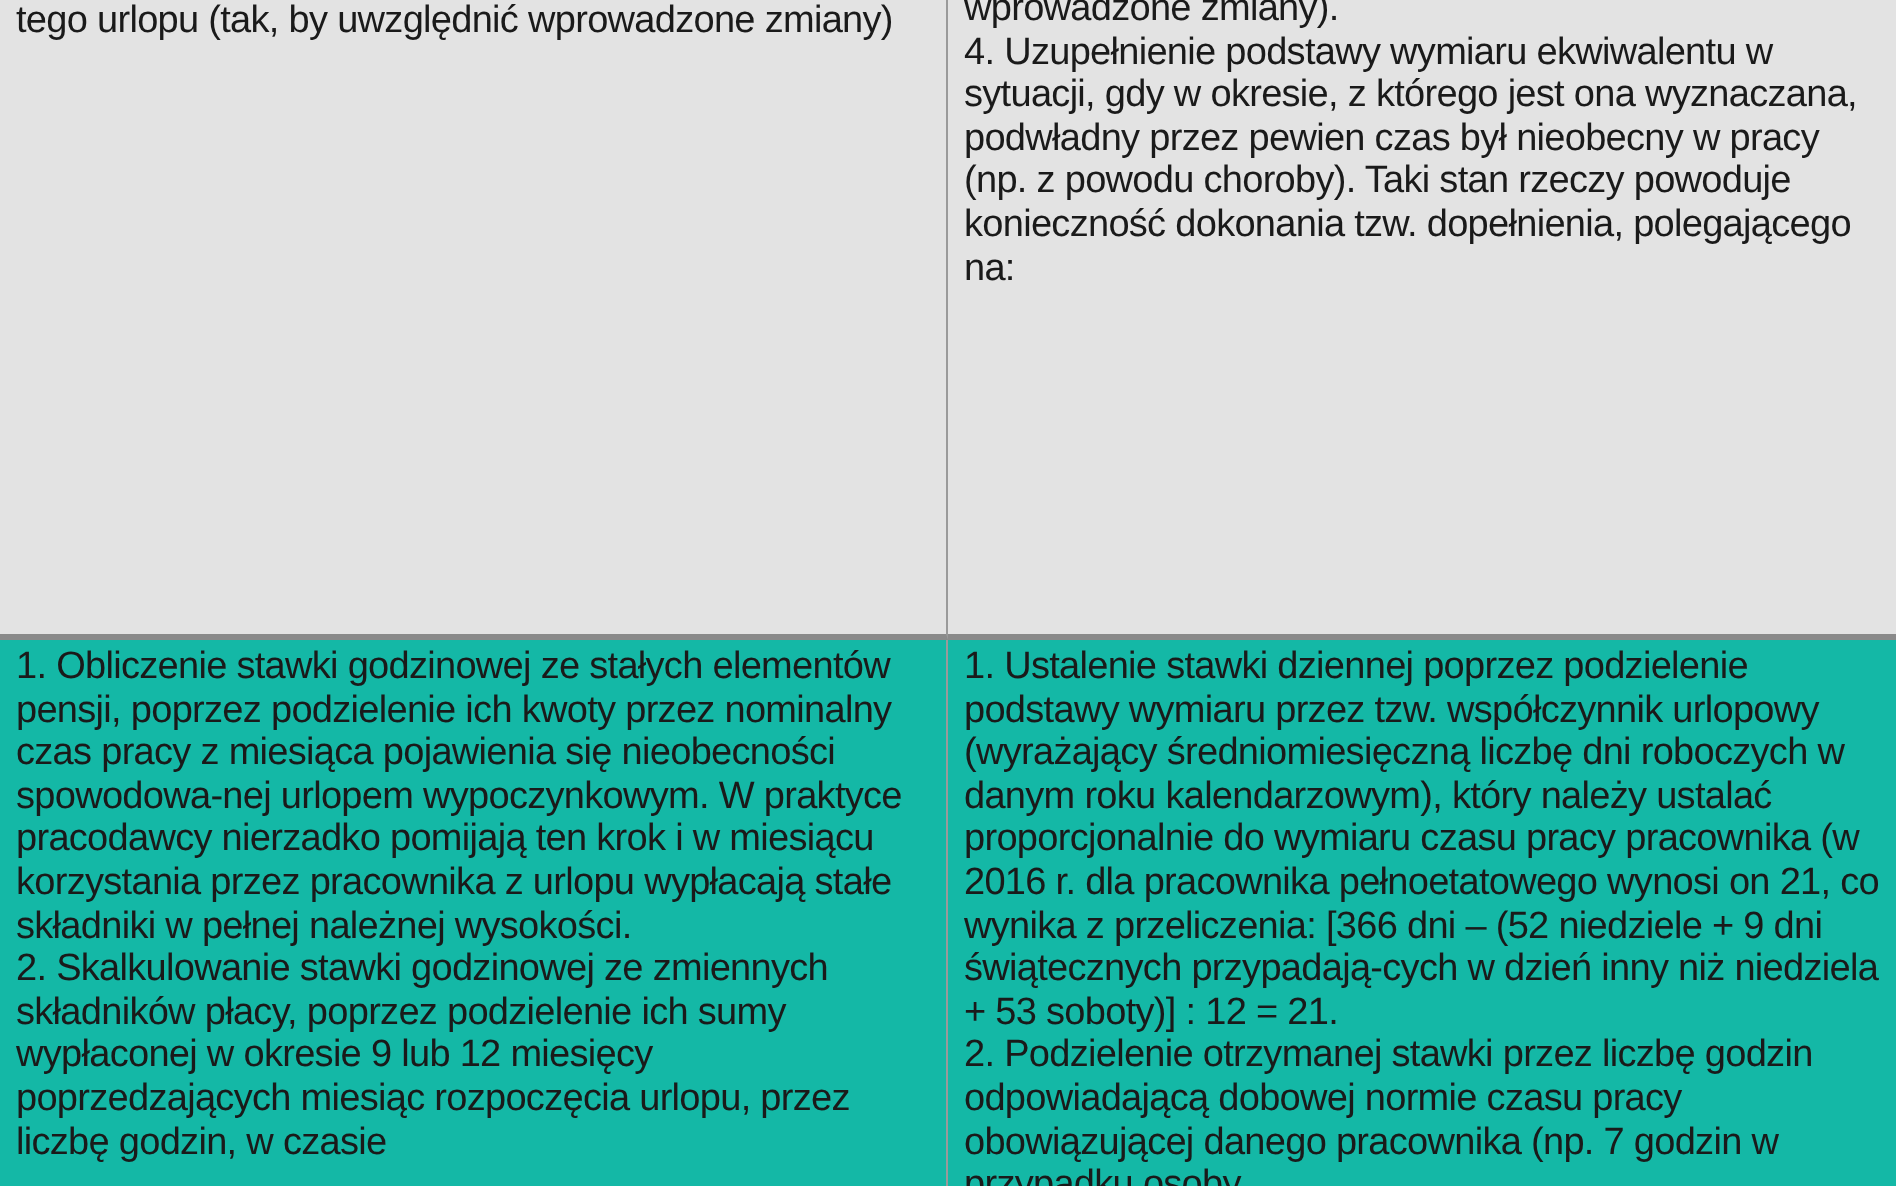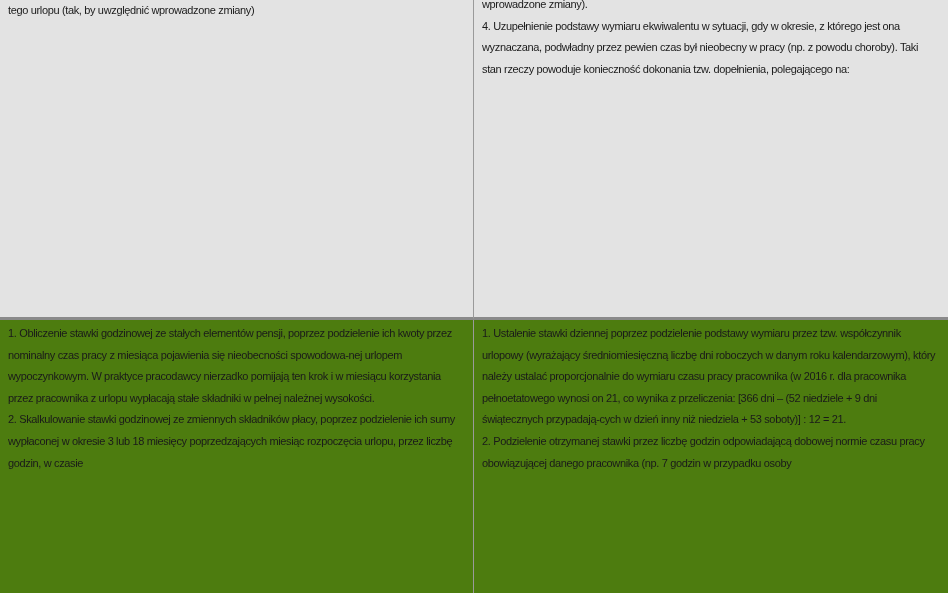--- a/index.html
+++ b/index.html
@@ -12,27 +12,27 @@
   .table {
     position: relative;
     width: 948px; height: 593px;
     display: grid;
     grid-template-columns: 474px 474px;
     grid-template-rows: 320px 273px;
   }
   .cell {
     box-sizing: border-box;
     padding: 2px 8px 0 8px;
-    font-size: 11px;
+    font-size: 19px;
     line-height: 21.6px;
     letter-spacing: -0.35px;
     overflow: hidden;
   }
   .cell.top { background: #e3e3e3; border-bottom: 3px solid #8a8a8a; }
-  .cell.bottom { background: #4d7c0f; padding-top: 3px; }
+  .cell.bottom { background: #14b8a6; padding-top: 3px; }
   .cell.left { border-right: 1px solid #9a9a9a; }
   .cell.top.left { padding-top: 0; }
   .cell.top.right { padding-top: 0; margin-top: -6px; }
   .para { margin: 0; }
   .bullet {
     display: inline-block;
     width: 8px; height: 8px;
     background: #e0304a;
     margin-right: 6px;
     vertical-align: 1px;
@@ -47,21 +47,21 @@
     <p class="para">tego urlopu (tak, by uwzględnić wprowadzone zmiany)</p>
   </div>
 
   <div class="cell top right">
     <p class="para">wprowadzone zmiany).</p>
     <p class="para">4. Uzupełnienie podstawy wymiaru ekwiwalentu w sytuacji, gdy w okresie, z którego jest ona wyznaczana, podwładny przez pewien czas był nieobecny w pracy (np. z powodu choroby). Taki stan rzeczy powoduje konieczność dokonania tzw. dopełnienia, polegającego na:</p>
   </div>
 
   <div class="cell bottom left">
     <p class="para">1. Obliczenie stawki godzinowej ze stałych elementów pensji, poprzez podzielenie ich kwoty przez nominalny czas pracy z miesiąca pojawienia się nieobecności spowodowa-nej urlopem wypoczynkowym. W praktyce pracodawcy nierzadko pomijają ten krok i w miesiącu korzystania przez pracownika z urlopu wypłacają stałe składniki w pełnej należnej wysokości.</p>
-    <p class="para">2. Skalkulowanie stawki godzinowej ze zmiennych składników płacy, poprzez podzielenie ich sumy wypłaconej w okresie 3 lub 18 miesięcy poprzedzających miesiąc rozpoczęcia urlopu, przez liczbę godzin, w czasie</p>
+    <p class="para">2. Skalkulowanie stawki godzinowej ze zmiennych składników płacy, poprzez podzielenie ich sumy wypłaconej w okresie 9 lub 12 miesięcy poprzedzających miesiąc rozpoczęcia urlopu, przez liczbę godzin, w czasie</p>
   </div>
 
   <div class="cell bottom right">
     <p class="para">1. Ustalenie stawki dziennej poprzez podzielenie podstawy wymiaru przez tzw. współczynnik urlopowy (wyrażający średniomiesięczną liczbę dni roboczych w danym roku kalendarzowym), który należy ustalać proporcjonalnie do wymiaru czasu pracy pracownika (w 2016 r. dla pracownika pełnoetatowego wynosi on 21, co wynika z przeliczenia: [366 dni – (52 niedziele + 9 dni świątecznych przypadają-cych w dzień inny niż niedziela + 53 soboty)] : 12 = 21.</p>
     <p class="para">2. Podzielenie otrzymanej stawki przez liczbę godzin odpowiadającą dobowej normie czasu pracy obowiązującej danego pracownika (np. 7 godzin w przypadku osoby</p>
   </div>
 
 </div>
 
 </body></html>

